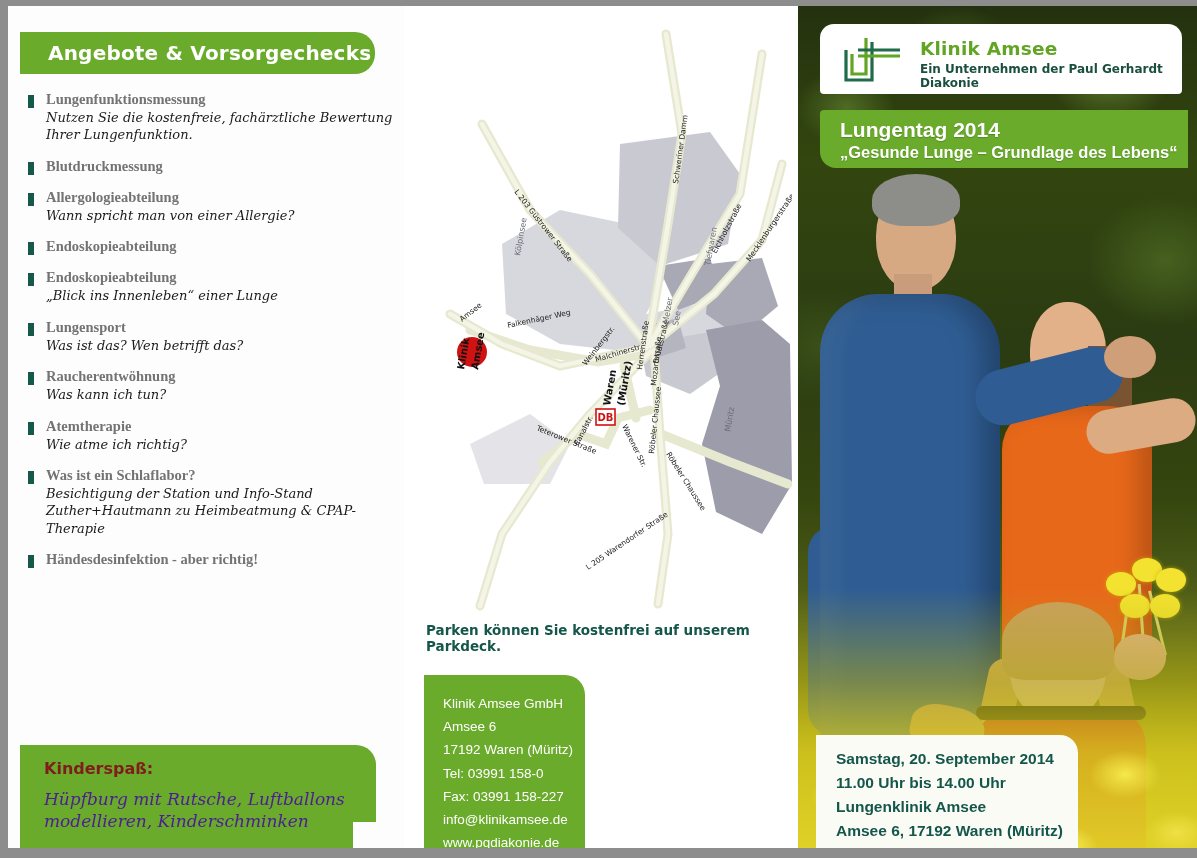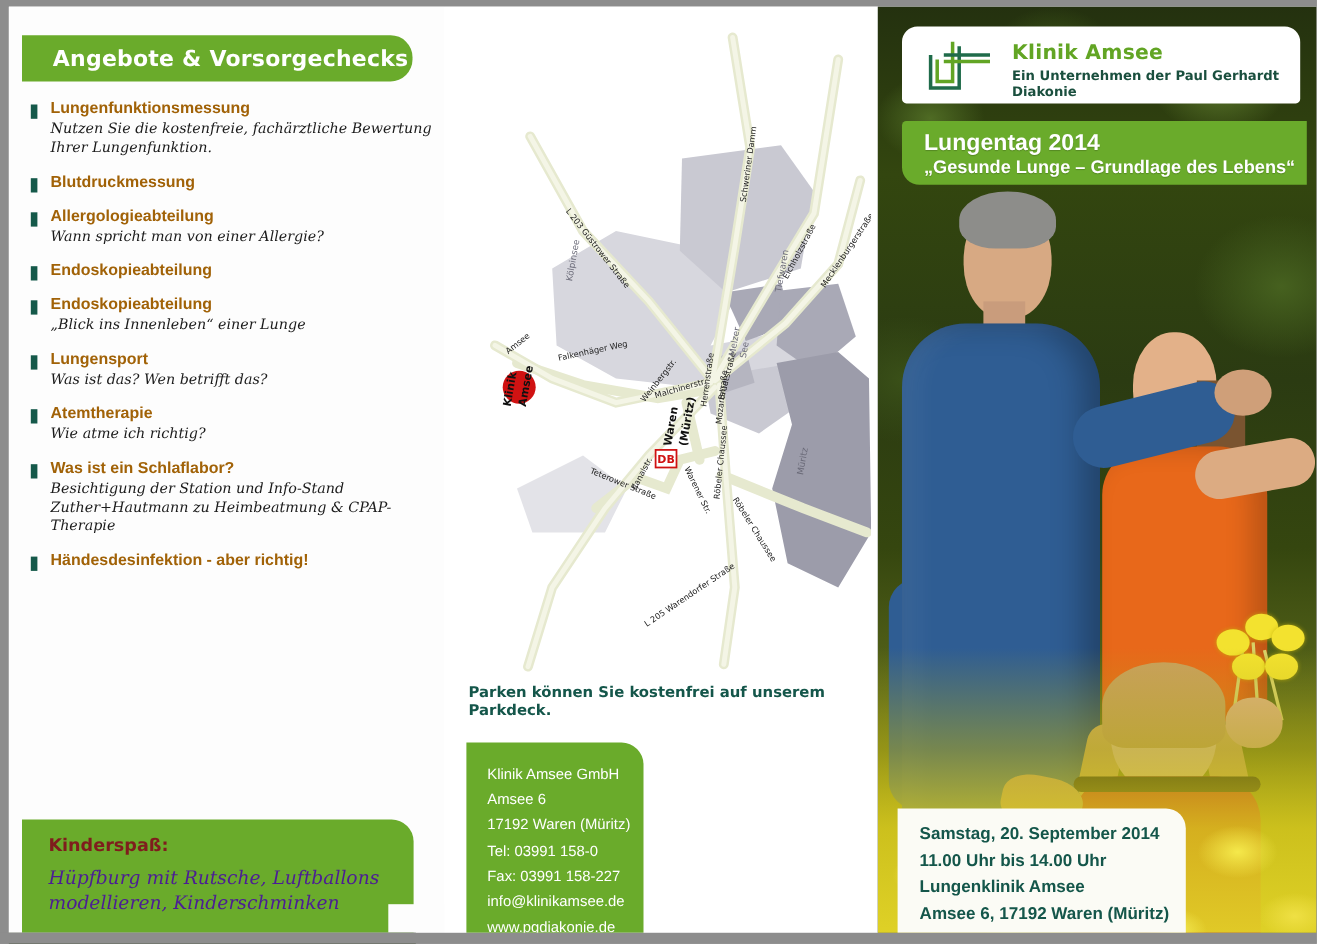--- a/index.html
+++ b/index.html
@@ -22,21 +22,21 @@
     color:#ffffff;font-weight:bold;font-size:20px;letter-spacing:.2px;margin-left:28px;
     font-family:"DejaVu Sans",sans-serif;
   }
 
   .offers{position:absolute;left:14px;top:84px;width:372px;}
   .offer{position:relative;padding-left:24px;margin-bottom:13px;}
   .offer .bullet{
     position:absolute;left:6px;top:5px;width:6px;height:13px;background:#15594a;
   }
   .offer .ti{
-    font-family:Liberation Sans, sans-serif;font-weight:bold;font-size:14.5px;color:#a16207;
+    font-family:Liberation Serif, serif;font-weight:bold;font-size:14.5px;color:#737373;
     line-height:1.25;
   }
   .offer .sub{
     font-family:"DejaVu Serif",serif;font-style:italic;font-size:13px;color:#1a1a1a;
     line-height:1.33;margin-top:1px;
   }
 
   .kids-box{
     position:absolute;left:12px;top:739px;width:356px;height:103px;
     background:#6aab2b;border-radius:0 20px 0 0;
@@ -199,20 +199,25 @@
           <div class="ti">Endoskopieabteilung</div>
           <div class="sub">„Blick ins Innenleben“ einer Lunge</div>
         </div>
 
         <div class="offer">
           <span class="bullet"></span>
           <div class="ti">Lungensport</div>
           <div class="sub">Was ist das? Wen betrifft das?</div>
         </div>
 
+        <div class="offer">
+          <span class="bullet"></span>
+          <div class="ti">Raucherentwöhnung</div>
+          <div class="sub">Was kann ich tun?</div>
+        </div>
 
         <div class="offer">
           <span class="bullet"></span>
           <div class="ti">Atemtherapie</div>
           <div class="sub">Wie atme ich richtig?</div>
         </div>
 
         <div class="offer">
           <span class="bullet"></span>
           <div class="ti">Was ist ein Schlaflabor?</div>

